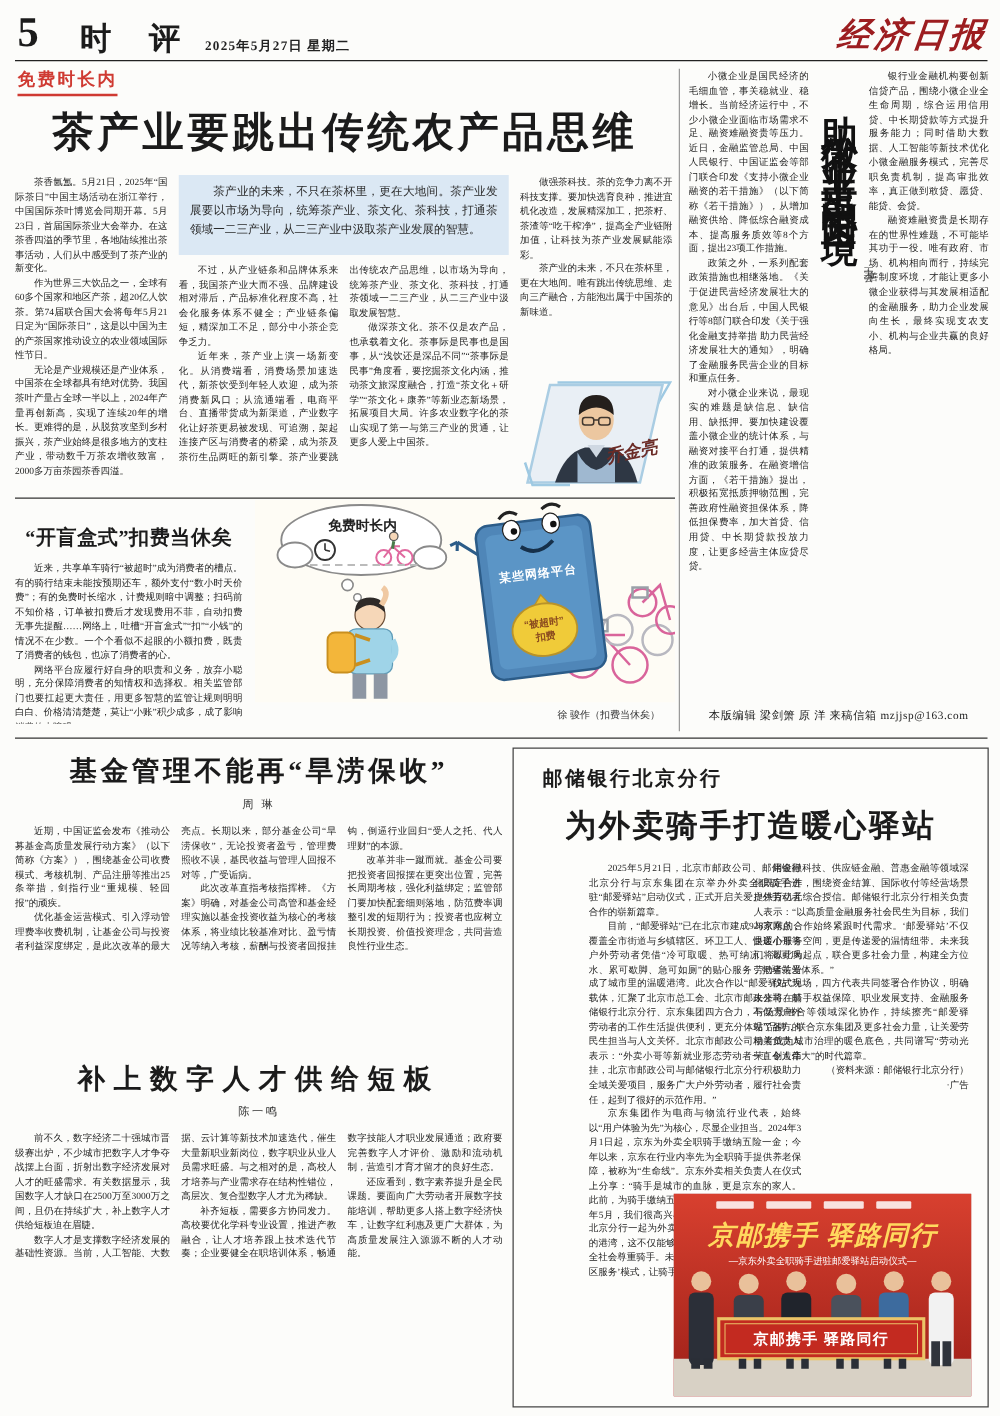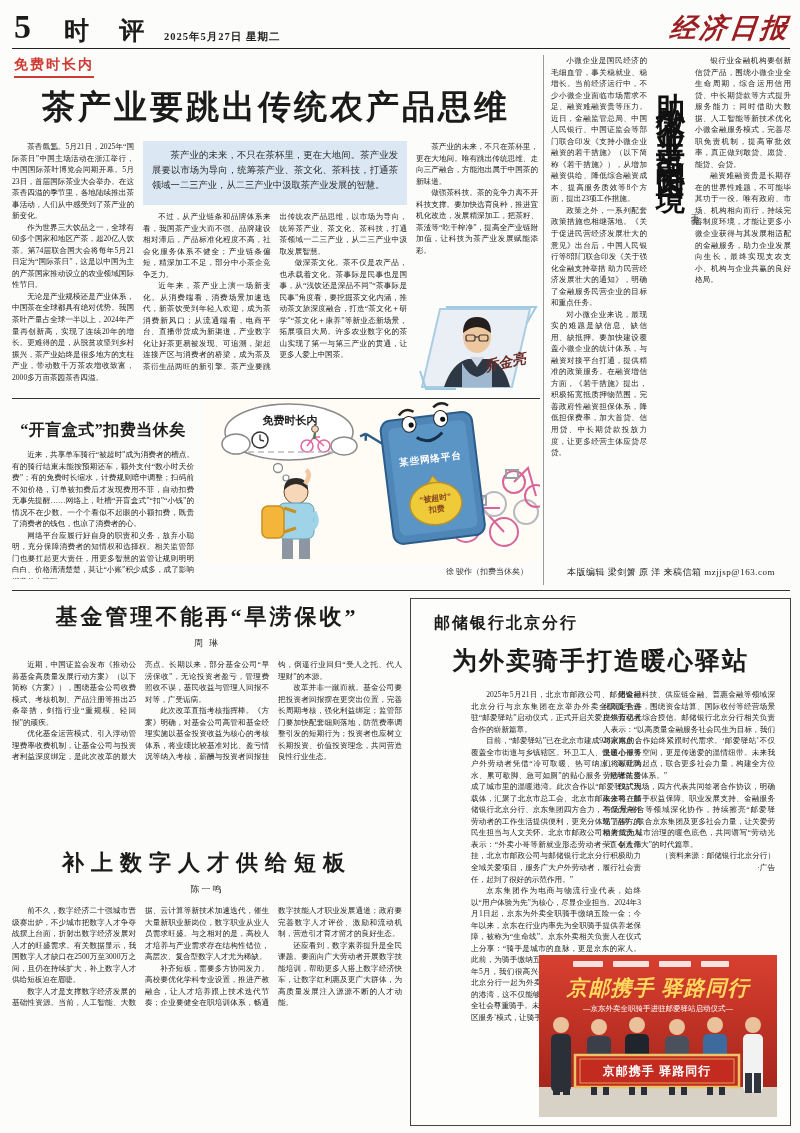--- a/index.html
+++ b/index.html
@@ -101,22 +101,22 @@
       <div class="tea-mid">
         <div class="abstract">茶产业的未来，不只在茶杯里，更在大地间。茶产业发展要以市场为导向，统筹茶产业、茶文化、茶科技，打通茶领域一二三产业，从二三产业中汲取茶产业发展的智慧。</div>
         <div class="tea-mid-cols small">
           <p>不过，从产业链条和品牌体系来看，我国茶产业大而不强、品牌建设相对滞后，产品标准化程度不高，社会化服务体系不健全；产业链条偏短，精深加工不足，部分中小茶企竞争乏力。</p>
           <p>近年来，茶产业上演一场新变化。从消费端看，消费场景加速迭代，新茶饮受到年轻人欢迎，成为茶消费新风口；从流通端看，电商平台、直播带货成为新渠道，产业数字化让好茶更易被发现、可追溯，架起连接产区与消费者的桥梁，成为茶及茶衍生品两旺的新引擎。茶产业要跳出传统农产品思维，以市场为导向，统筹茶产业、茶文化、茶科技，打通茶领域一二三产业，从二三产业中汲取发展智慧。</p>
           <p>做深茶文化。茶不仅是农产品，也承载着文化。茶事际是民事也是国事，从“浅饮还是深品不同”“茶事际是民事”角度看，要挖掘茶文化内涵，推动茶文旅深度融合，打造“茶文化＋研学”“茶文化＋康养”等新业态新场景，拓展项目大局。许多农业数字化的茶山实现了第一与第三产业的贯通，让更多人爱上中国茶。</p>
         </div>
       </div>
       <div class="tea-c4">
         <div class="tea-c4-text small colbox">
+          <p>做强茶科技。茶的竞争力离不开科技支撑。要加快选育良种，推进宜机化改造，发展精深加工，把茶籽、茶渣等“吃干榨净”，提高全产业链附加值，让科技为茶产业发展赋能添彩。</p>
           <p>茶产业的未来，不只在茶杯里，更在大地间。唯有跳出传统思维、走向三产融合，方能泡出属于中国茶的新味道。</p>
-          <p>做强茶科技。茶的竞争力离不开科技支撑。要加快选育良种，推进宜机化改造，发展精深加工，把茶籽、茶渣等“吃干榨净”，提高全产业链附加值，让科技为茶产业发展赋能添彩。</p>
         </div>
         <div class="authorphoto">
           <svg width="122" height="86" viewBox="0 0 122 86">
             <path d="M30,2 L120,2 L104,30" fill="none" stroke="#9ec9e2" stroke-width="2"></path>
             <path d="M24,4 L114,4 L96,82 L6,82 Z" fill="#e9eff5" stroke="#aacde3" stroke-width="2"></path>
             <path d="M4,66 L10,84 L40,84" fill="none" stroke="#9ec9e2" stroke-width="2"></path>
             <path d="M28,82 Q36,58 52,54 L72,54 Q88,58 94,82 Z" fill="#2e3744"></path>
             <path d="M54,52 L61,62 L68,52 Z" fill="#cfd8e2"></path>
             <path d="M46,58 Q52,70 61,72 Q70,70 76,58 L76,82 L46,82 Z" fill="#9fb8d0"></path>
             <ellipse cx="61" cy="32" rx="14" ry="16" fill="#ecc7a0"></ellipse>

